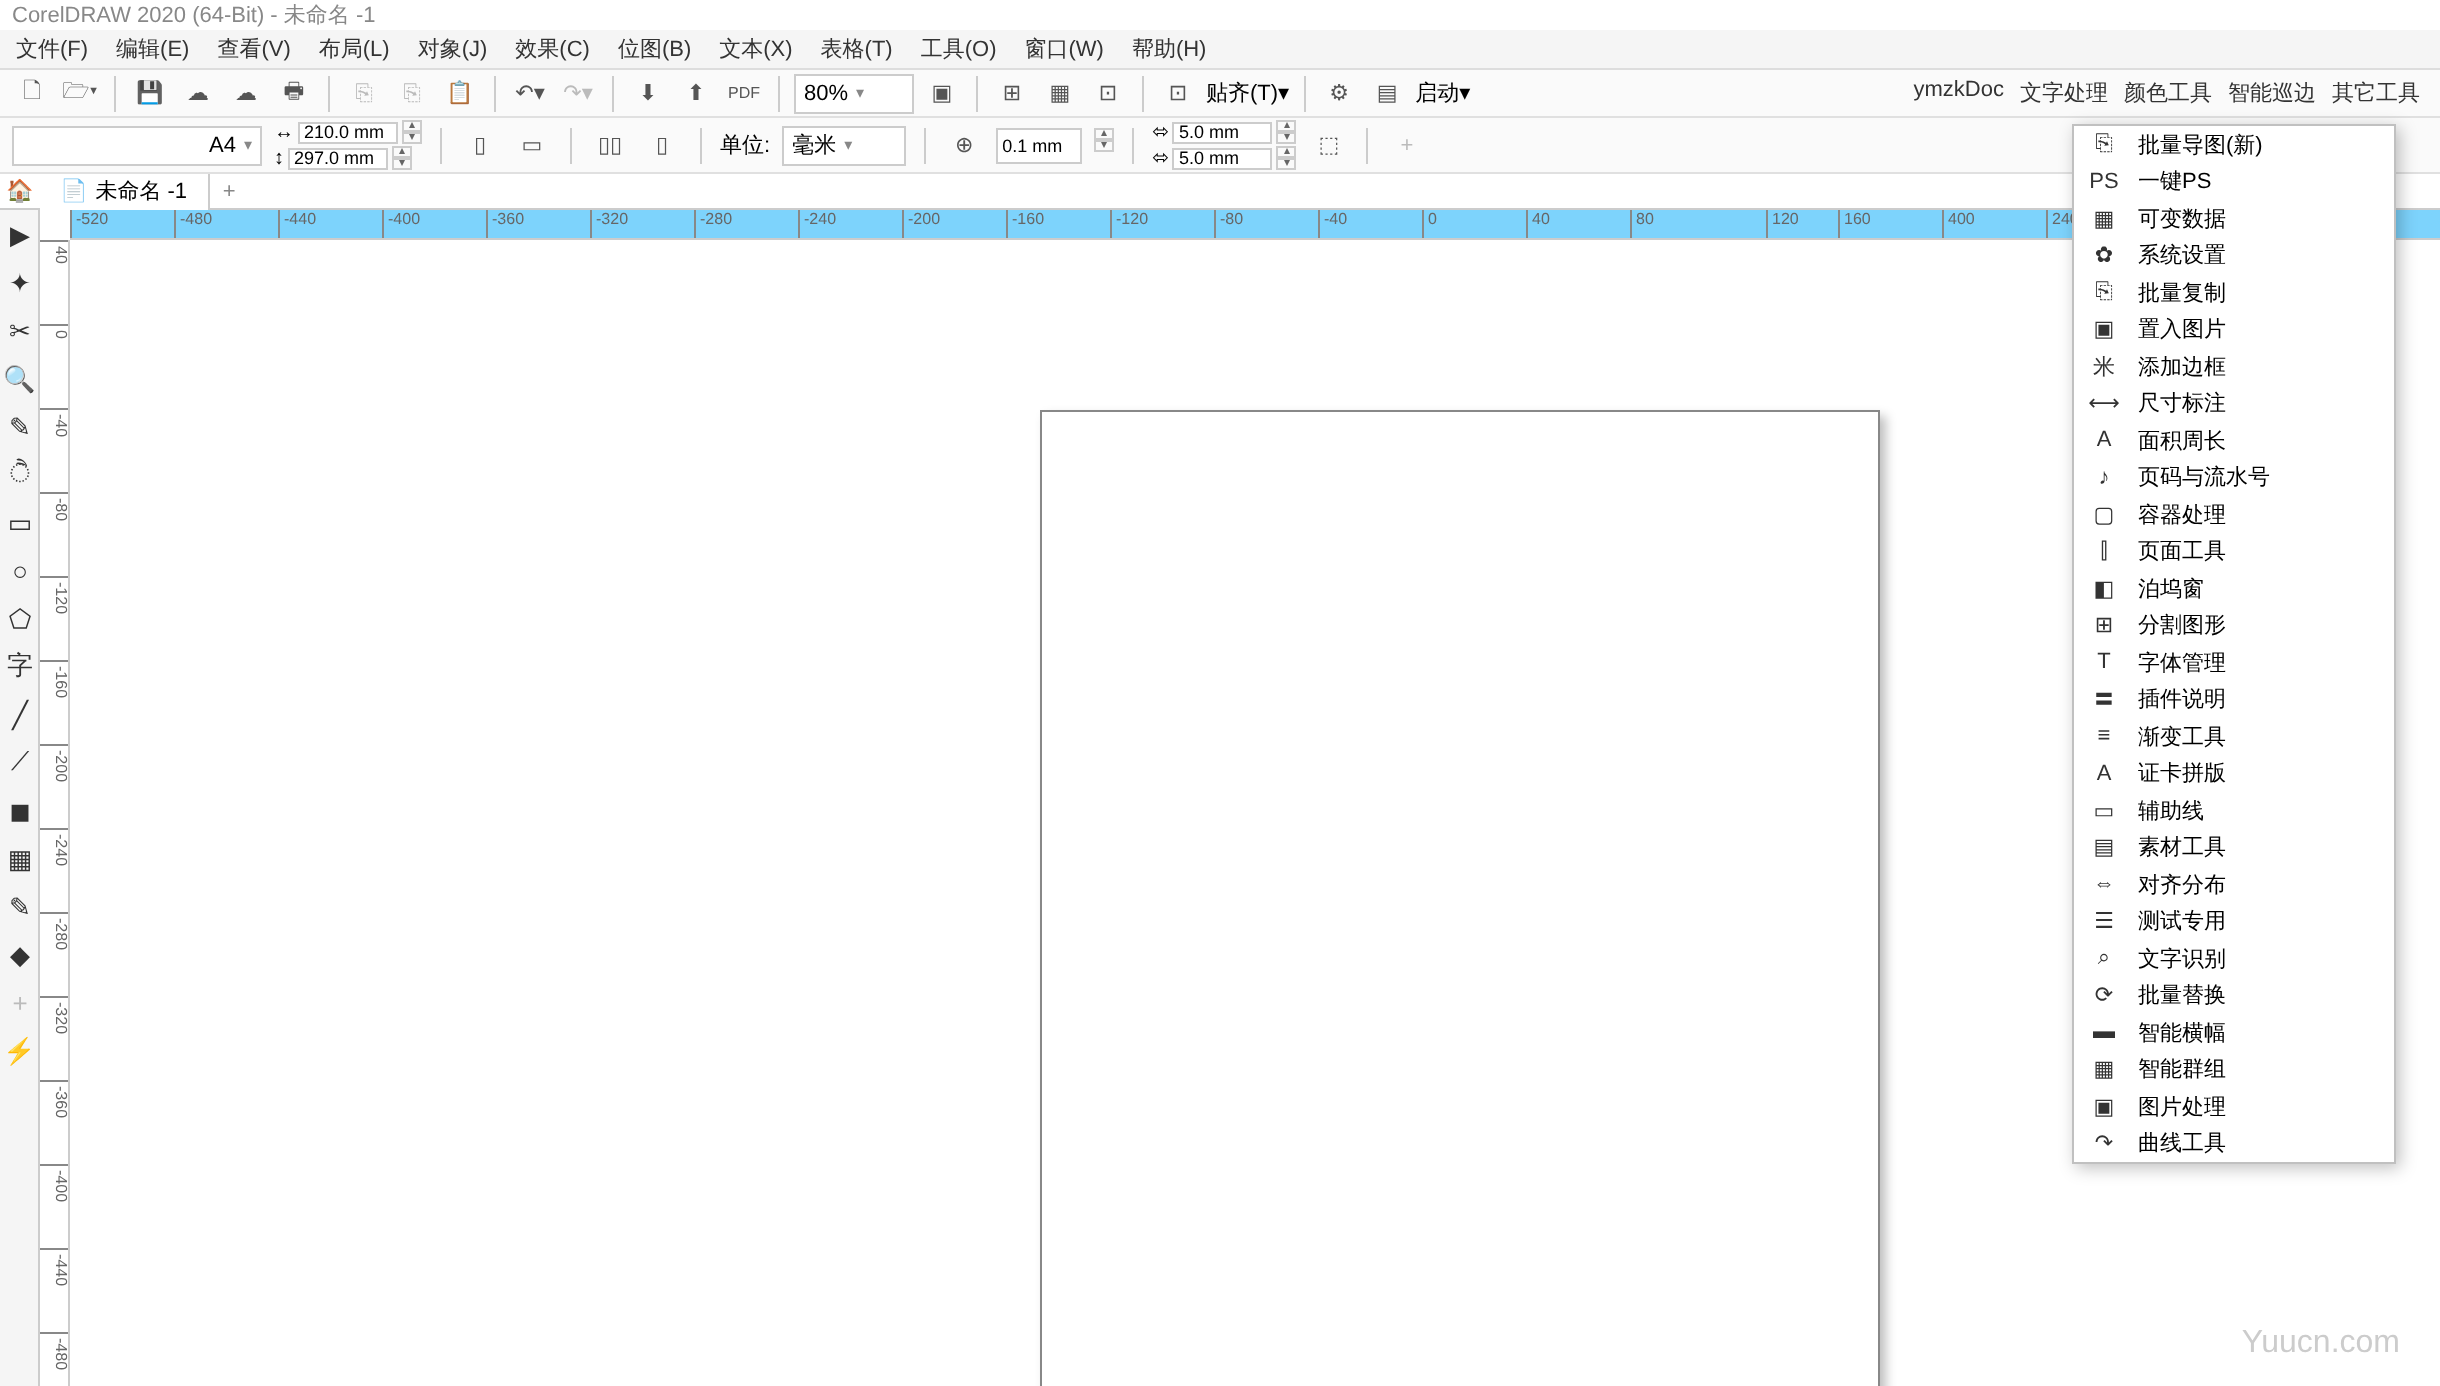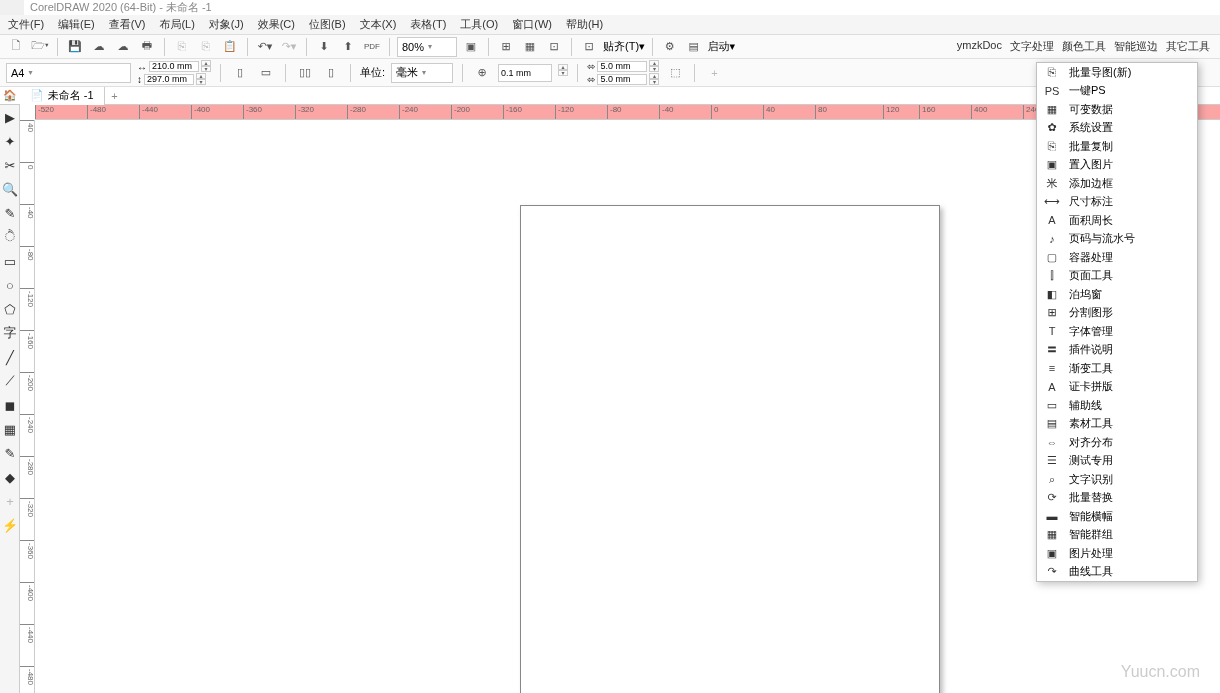--- a/index.html
+++ b/index.html
@@ -1,41 +1,41 @@
 <!DOCTYPE html>
 <html><head>
 <meta charset="utf-8">
 <style>
 * { margin: 0; padding: 0; box-sizing: border-box; font-family: "Microsoft YaHei", SimSun, sans-serif; font-size: 11px; }
 body { background: #f0f0f0; width: 1220px; height: 693px; overflow: hidden; position: relative; }
-.titlebar { height: 15px; background: #fff; padding: 4px 6px; color: #888; font-size: 10px; display: flex; align-items: center; margin-left: 24px; }
+.titlebar { height: 15px; background: #fff; padding: 4px 6px; color: #888; font-size: 10px; display: flex; align-items: center; }
 .menubar { height: 20px; background: #f5f5f5; display: flex; align-items: center; padding: 0 8px; gap: 14px; border-bottom: 1px solid #ddd; }
 .menubar span { color: #333; cursor: pointer; }
 .toolbar1 { height: 24px; background: #fafafa; display: flex; align-items: center; padding: 0 6px; gap: 4px; border-bottom: 1px solid #e0e0e0; }
 .toolbar2 { height: 28px; background: #fafafa; display: flex; align-items: center; padding: 0 6px; gap: 6px; border-bottom: 1px solid #e0e0e0; }
 .tb-btn { width: 20px; height: 20px; display: flex; align-items: center; justify-content: center; color: #555; cursor: pointer; border-radius: 2px; }
 .tb-sep { width: 1px; height: 18px; background: #ccc; margin: 0 3px; }
 .dropdown { height: 20px; border: 1px solid #ccc; background: #fff; display: flex; align-items: center; padding: 0 4px; font-size: 11px; }
 .dropdown::after { content: "▾"; margin-left: 4px; color: #888; font-size: 8px; }
 .zoom-sel { width: 60px; }
-.page-sel { width: 125px; }
+.page-sel { width: 125px; justify-content: flex-end; }
 .unit-sel { width: 62px; }
 .dim-group { display: flex; flex-direction: column; gap: 1px; }
 .dim-row { display: flex; align-items: center; gap: 2px; font-size: 10px; }
 .dim-input { width: 50px; height: 11px; border: 1px solid #ccc; background: #fff; font-size: 9px; padding: 0 2px; }
 .spinner { display: flex; flex-direction: column; width: 10px; }
 .spinner span { height: 6px; font-size: 6px; line-height: 5px; text-align: center; cursor: pointer; color: #666; border: 1px solid #ccc; }
 .plugin-tabs { position: absolute; right: 10px; top: 39px; display: flex; gap: 8px; font-size: 11px; color: #333; }
 .plugin-tabs span { cursor: pointer; }
 .tabs-row { height: 18px; background: #fff; display: flex; align-items: center; border-bottom: 1px solid #ccc; }
 .tab { display: flex; align-items: center; gap: 4px; padding: 0 10px; height: 18px; background: #f0f0f0; border-right: 1px solid #ccc; font-size: 11px; }
 .tab.active { background: #fff; }
 .tab-add { width: 20px; text-align: center; color: #888; cursor: pointer; }
 .workspace { position: absolute; top: 105px; left: 20px; right: 0; bottom: 0; background: #fff; }
-.ruler-h { position: absolute; top: 0; left: 15px; right: 0; height: 15px; background: #fca5a5; border-bottom: 1px solid #ccc; overflow: hidden; }
+.ruler-h { position: absolute; top: 0; left: 15px; right: 0; height: 15px; background: #7dd3fc; border-bottom: 1px solid #ccc; overflow: hidden; }
 .ruler-v { position: absolute; top: 15px; left: 0; width: 15px; bottom: 0; background: #fff; border-right: 1px solid #ccc; overflow: hidden; }
 .ruler-h .tick { position: absolute; top: 0; font-size: 8px; color: #666; border-left: 1px solid #888; height: 15px; padding-left: 2px; }
 .ruler-v .tick { position: absolute; left: 0; font-size: 8px; color: #666; border-top: 1px solid #888; width: 15px; writing-mode: vertical-rl; padding-top: 2px; }
 .canvas-area { position: absolute; top: 15px; left: 15px; right: 0; bottom: 0; background: #fff; overflow: hidden; }
 .page { position: absolute; top: 85px; left: 485px; width: 420px; height: 590px; background: #fff; border: 1px solid #888; box-shadow: 3px 3px 5px rgba(0,0,0,0.25); }
 .toolbox { position: absolute; top: 105px; left: 0; width: 20px; bottom: 0; background: #f5f5f5; border-right: 1px solid #ccc; display: flex; flex-direction: column; }
 .tool { width: 20px; height: 24px; display: flex; align-items: center; justify-content: center; cursor: pointer; font-size: 13px; color: #333; }
 .context-menu { position: absolute; top: 62px; right: 22px; width: 162px; background: #fff; border: 1px solid #c0c0c0; box-shadow: 2px 2px 8px rgba(0,0,0,0.25); z-index: 100; }
 .menu-item { display: flex; align-items: center; height: 18.5px; padding: 0 8px; gap: 10px; cursor: pointer; font-size: 11px; }
 .menu-icon { width: 14px; height: 14px; display: flex; align-items: center; justify-content: center; font-size: 11px; color: #333; }
@@ -139,21 +139,21 @@
   <div class="tb-sep"></div>
   <div class="tb-btn">▯▯</div>
   <div class="tb-btn">▯</div>
   <div class="tb-sep"></div>
   <span>单位:</span>
   <div class="dropdown unit-sel">
       <span>毫米</span>
     </div>
   <div class="tb-sep"></div>
   <div class="tb-btn">⊕</div>
-  <input class="dim-input" style="width: 54px; height: 18px;" value="0.1 mm">
+  <input class="dim-input" style="width: 43px; height: 18px;" value="0.1 mm">
   <div class="spinner" style="height:18px">
       <span>▴</span>
       <span>▾</span>
     </div>
   <div class="tb-sep"></div>
   <div class="dim-group">
     <div class="dim-row">
         <span class="small-icon">⬄</span>
         <input class="dim-input" value="5.0 mm" style="">
         <div class="spinner">

